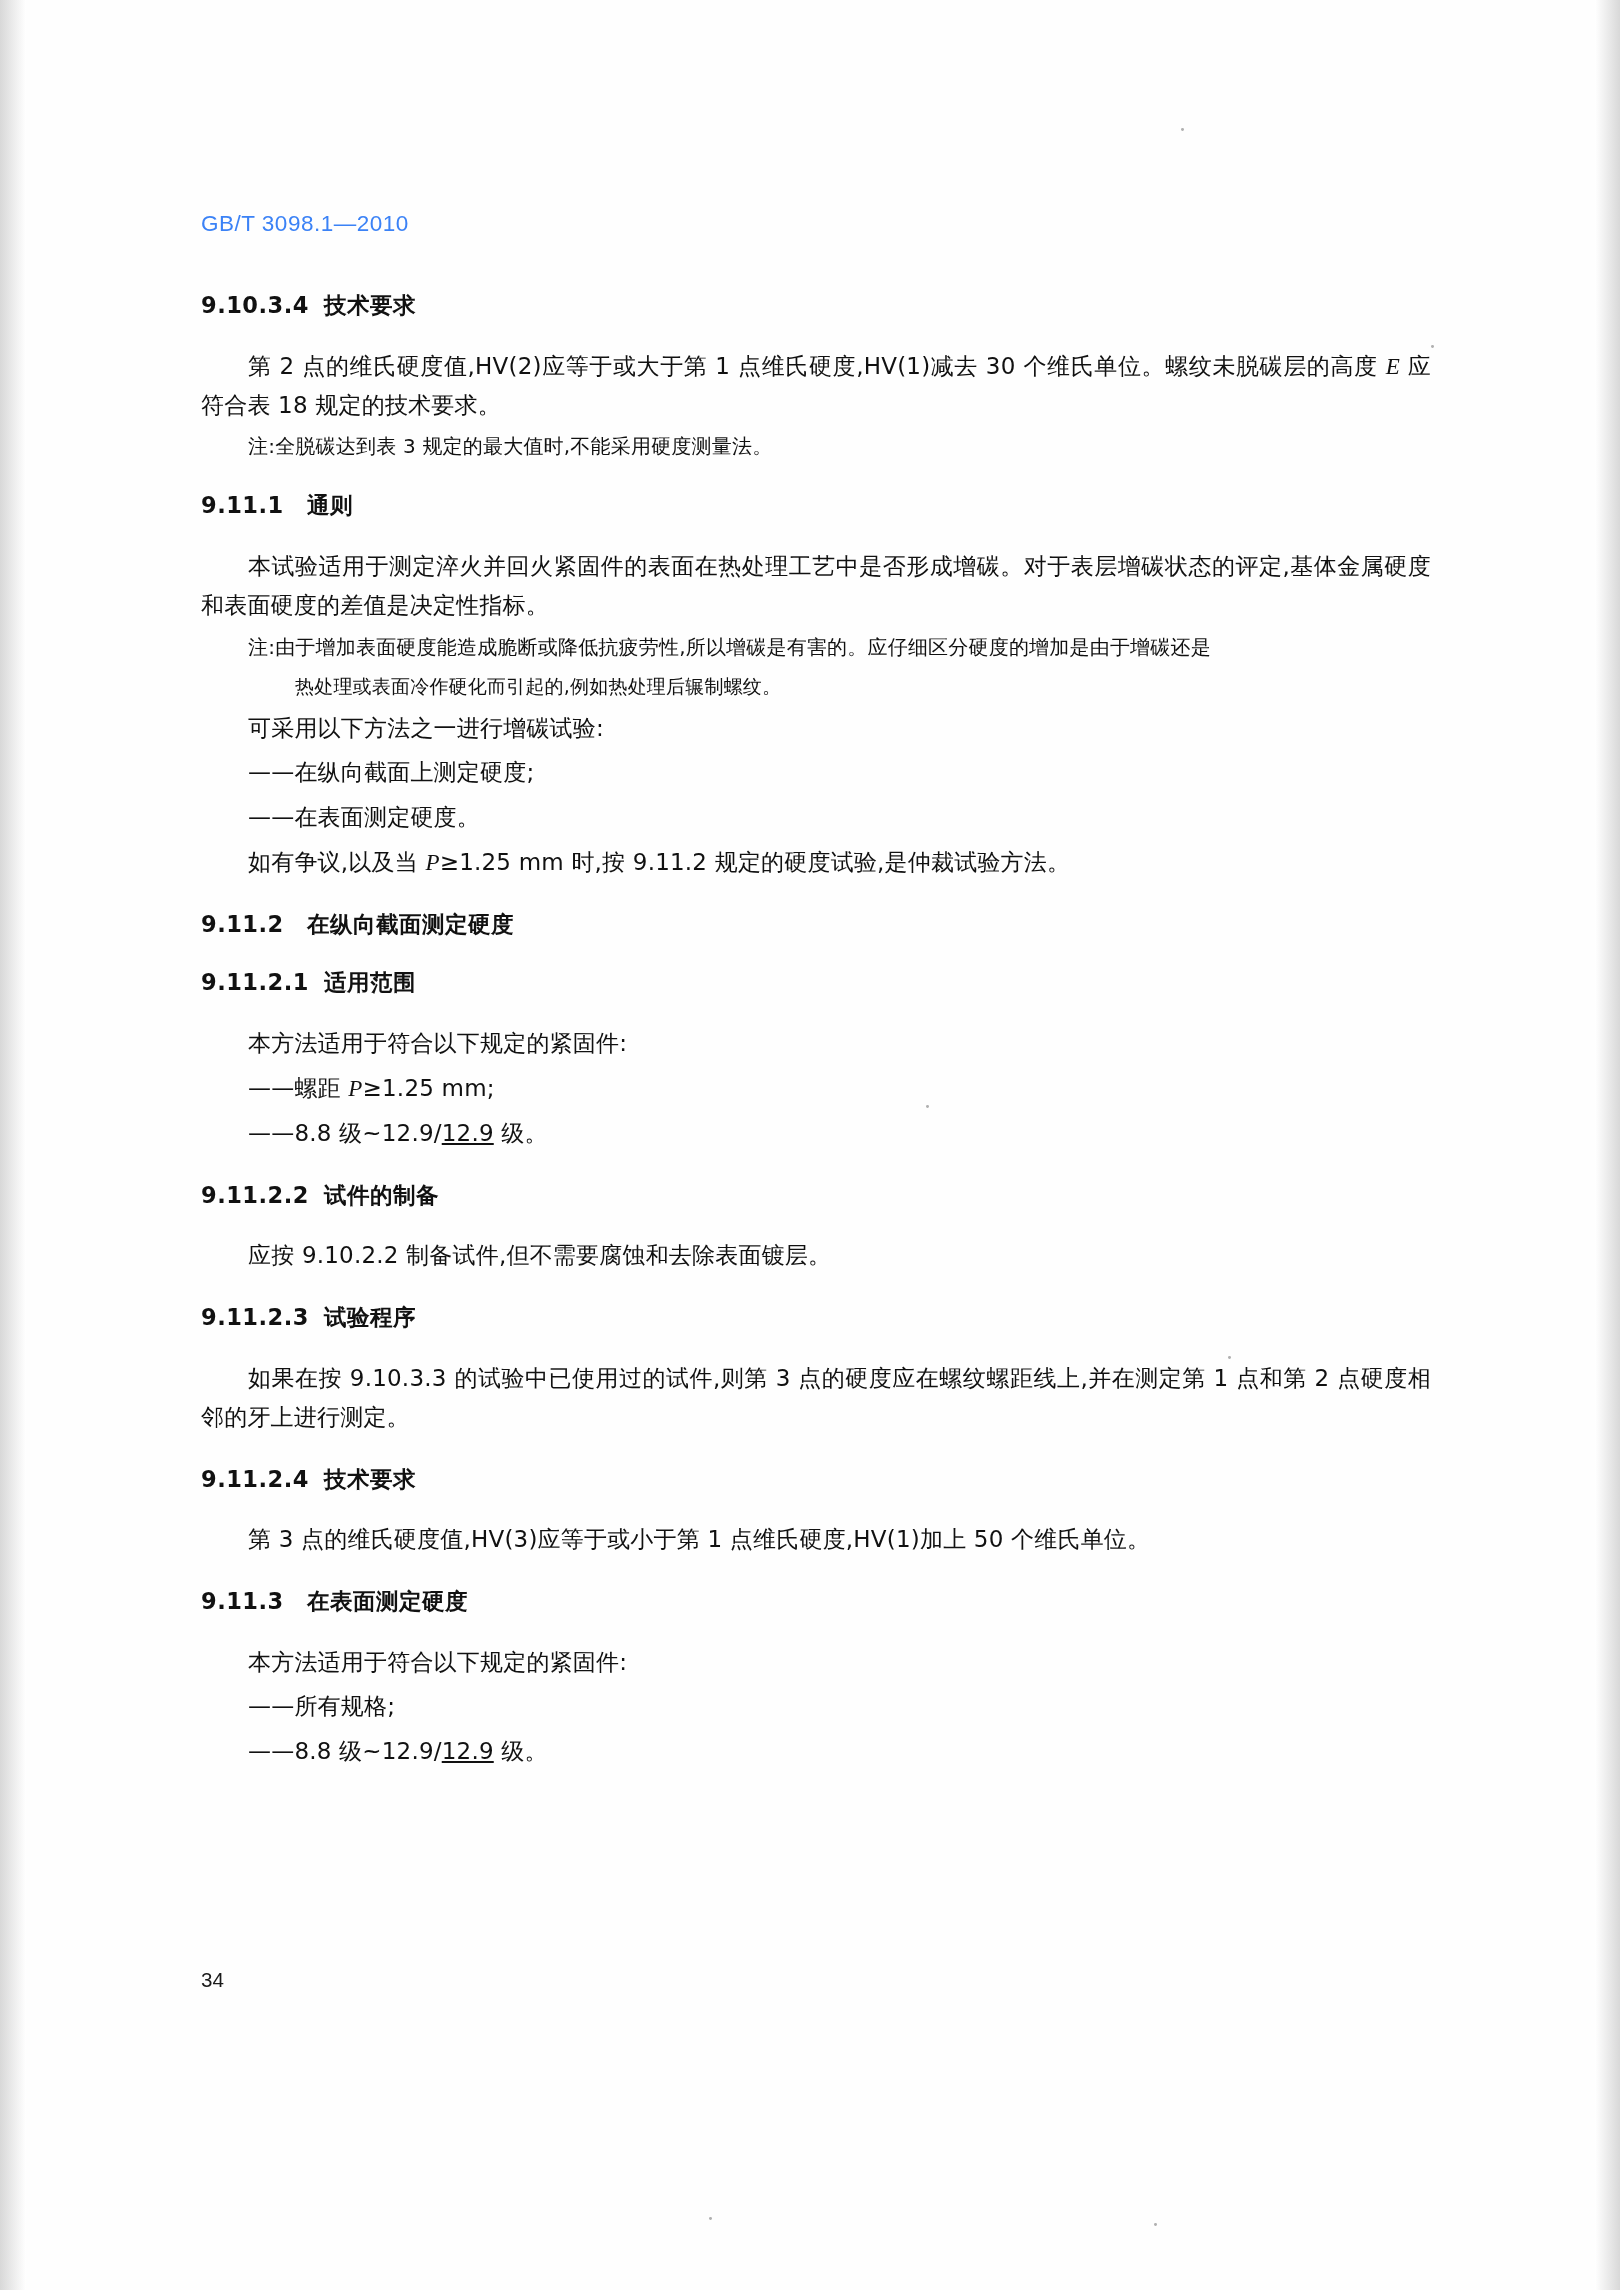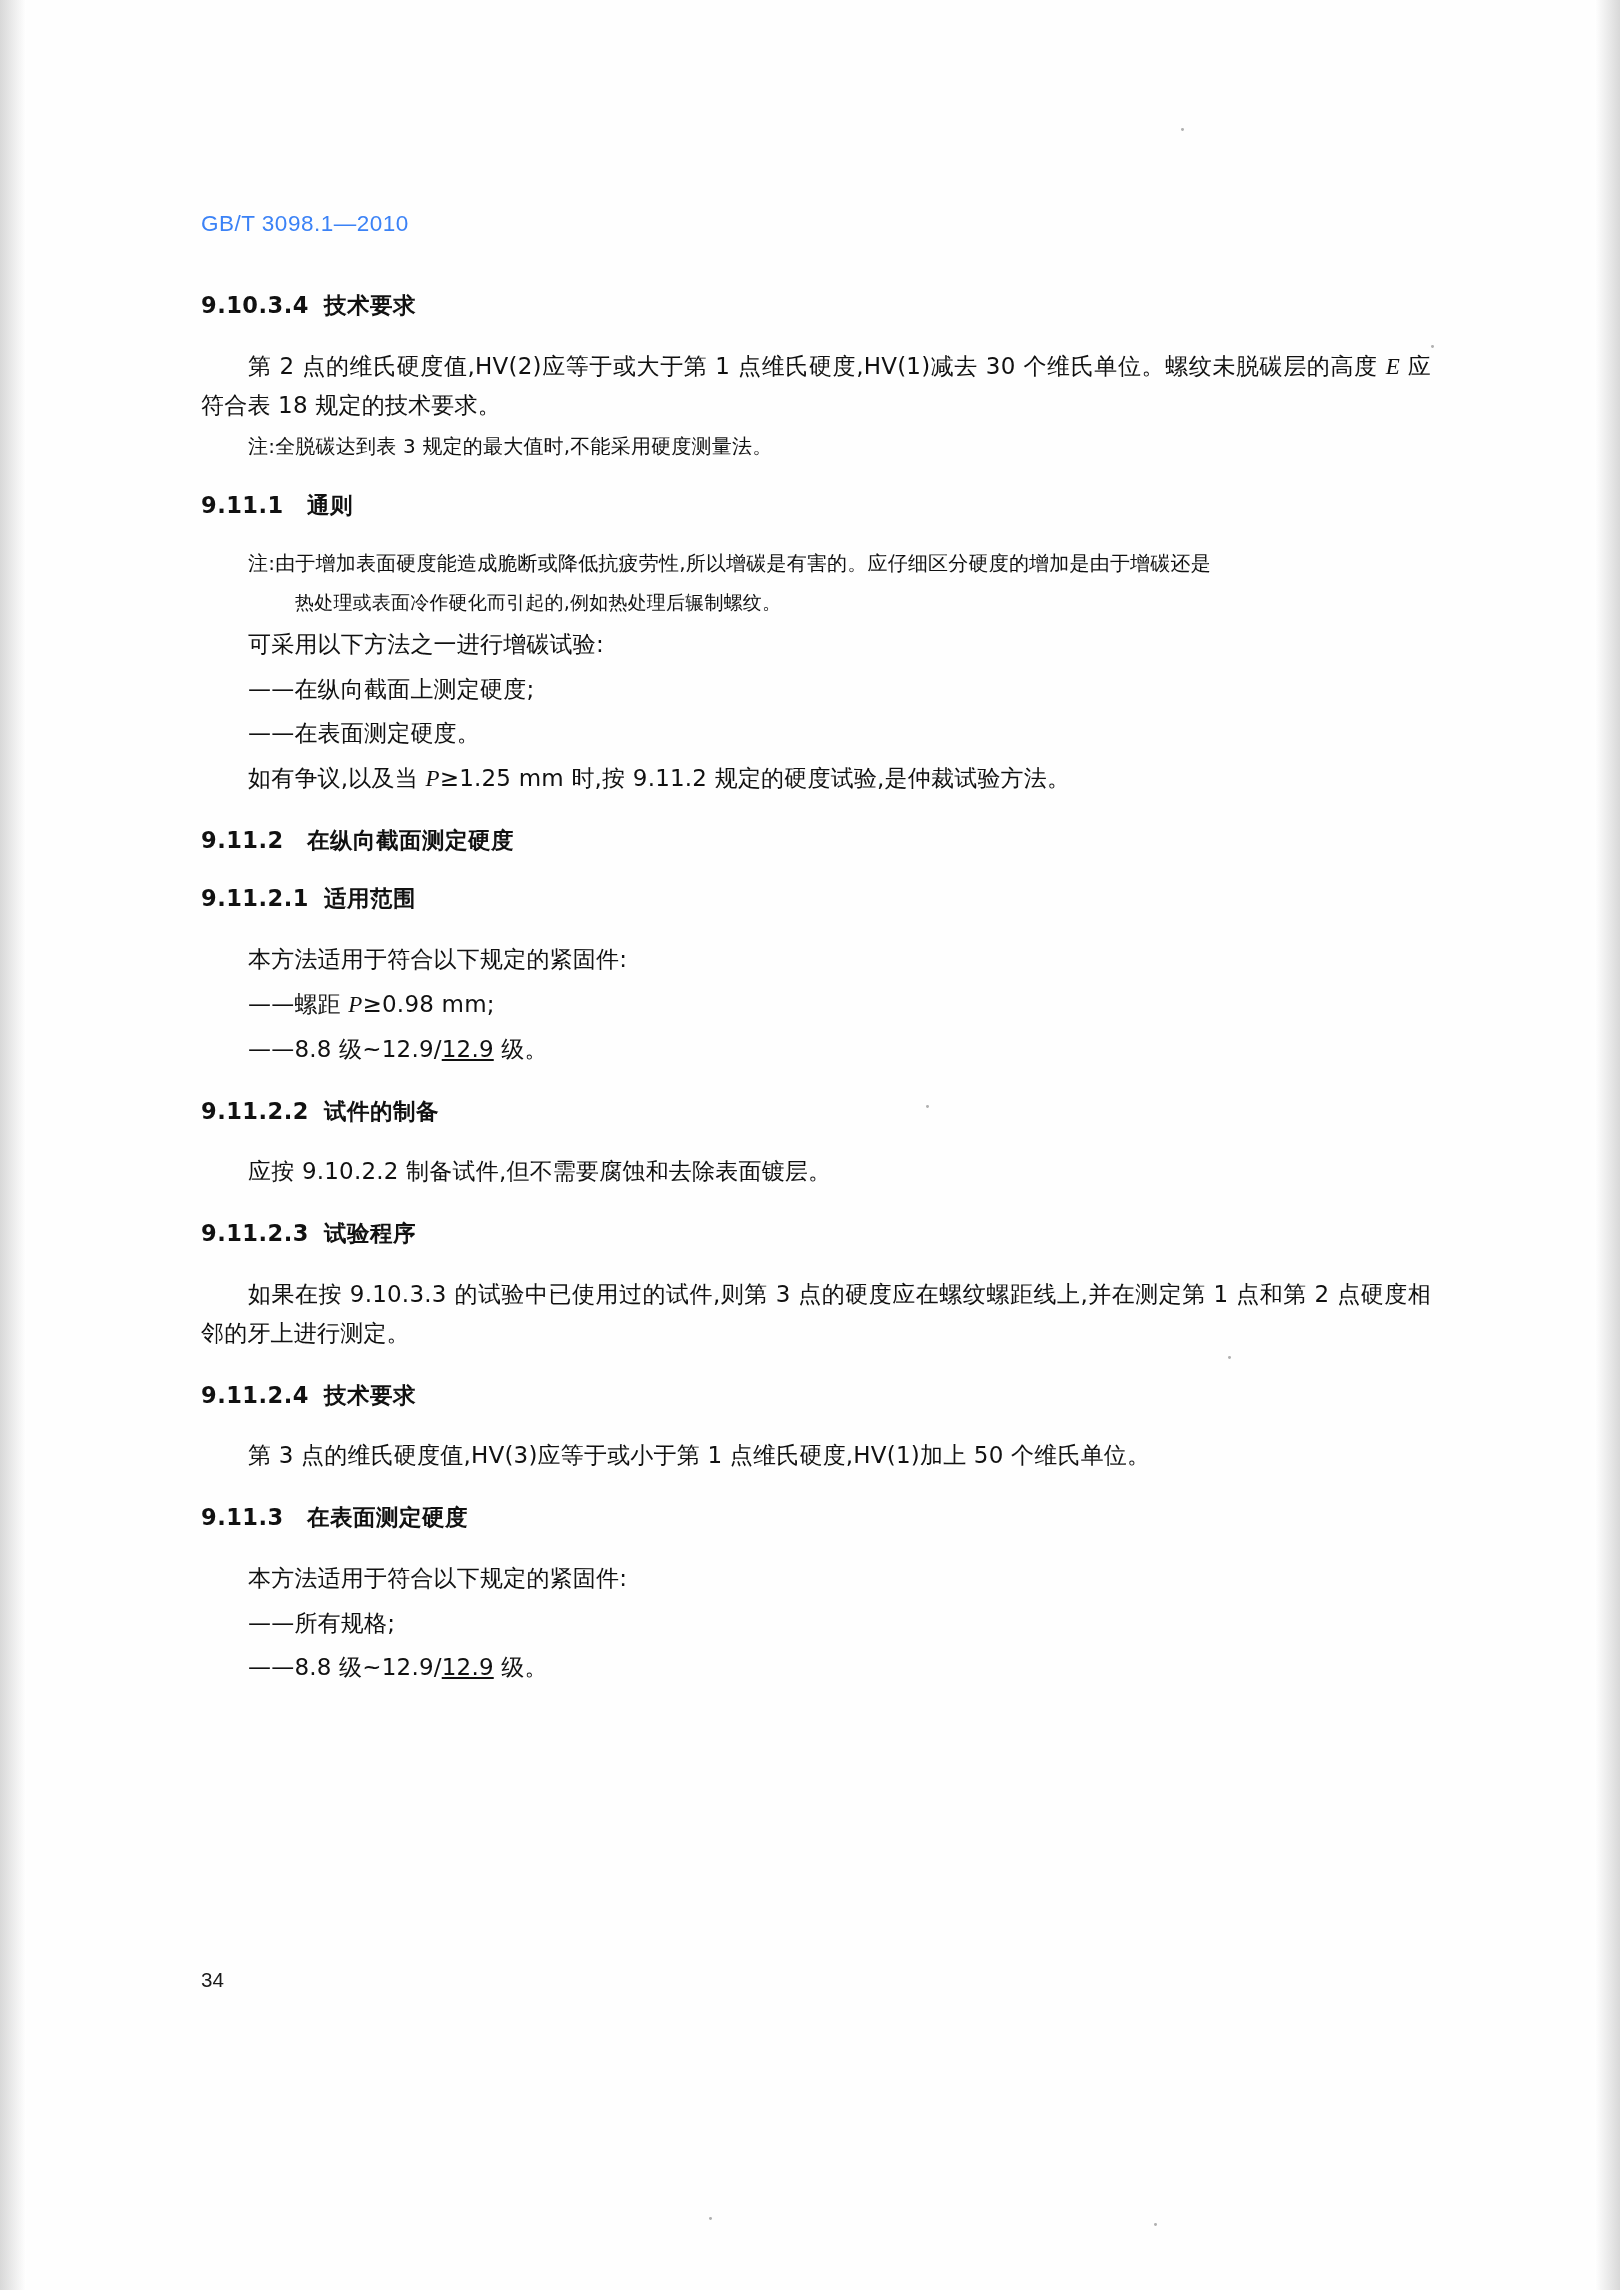--- a/index.html
+++ b/index.html
@@ -136,36 +136,37 @@
     <div class="clause sub">
       <span class="num">9.10.3.4</span><span>技术要求</span>
     </div>
     <p class="body indent"><span>第 2 点的维氏硬度值,HV(2)应等于或大于第 1 点维氏硬度,HV(1)减去 30 个维氏单位。螺纹未</span><span>脱碳层的高度 </span><span class="ital">E</span><span> 应符合表 18 规定的技术要求。</span></p>
     <p class="note">注:全脱碳达到表 3 规定的最大值时,不能采用硬度测量法。</p>
 
 
     <div class="clause">
       <span class="num">9.11.1</span><span>通则</span>
     </div>
+    <p class="body indent">本试验适用于测定淬火并回火紧固件的表面在热处理工艺中是否形成增碳。对于表层增碳状态的评定,基体金属硬度和表面硬度的差值是决定性指标。</p>
     <p class="note">注:由于增加表面硬度能造成脆断或降低抗疲劳性,所以增碳是有害的。应仔细区分硬度的增加是由于增碳还是</p>
     <p class="note-cont">热处理或表面冷作硬化而引起的,例如热处理后辗制螺纹。</p>
     <p class="body indent">可采用以下方法之一进行增碳试验:</p>
     <p class="body dash">——在纵向截面上测定硬度;</p>
     <p class="body dash">——在表面测定硬度。</p>
     <p class="body indent"><span>如有争议,以及当 </span><span class="ital">P</span><span>≥1.25 mm 时,按 9.11.2 规定的硬度试验,是仲裁试验方法。</span></p>
 
     <div class="clause">
       <span class="num">9.11.2</span><span>在纵向截面测定硬度</span>
     </div>
 
     <div class="clause sub">
       <span class="num">9.11.2.1</span><span>适用范围</span>
     </div>
     <p class="body indent">本方法适用于符合以下规定的紧固件:</p>
-    <p class="body dash"><span>——螺距 </span><span class="ital">P</span><span>≥0.98 mm;</span></p>
+    <p class="body dash"><span>——螺距 </span><span class="ital">P</span><span>≥1.25 mm;</span></p>
     <p class="body dash"><span>——8.8 级~12.9/</span><span class="uline">12.9</span><span> 级。</span></p>
 
     <div class="clause sub">
       <span class="num">9.11.2.2</span><span>试件的制备</span>
     </div>
     <p class="body indent">应按 9.10.2.2 制备试件,但不需要腐蚀和去除表面镀层。</p>
 
     <div class="clause sub">
       <span class="num">9.11.2.3</span><span>试验程序</span>
     </div>

